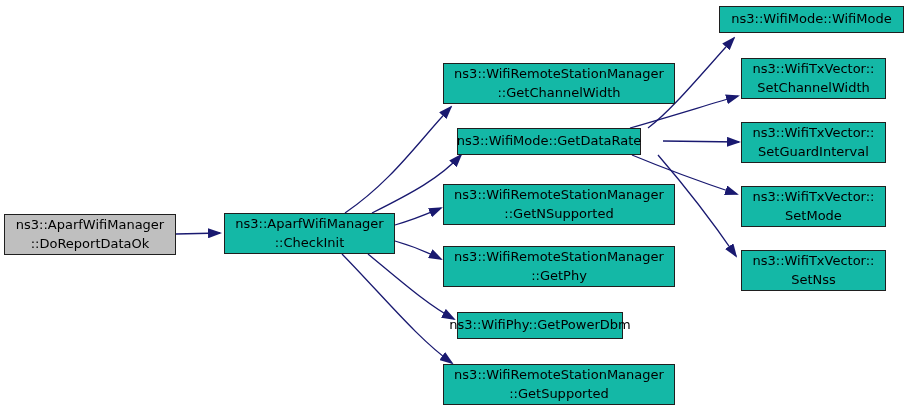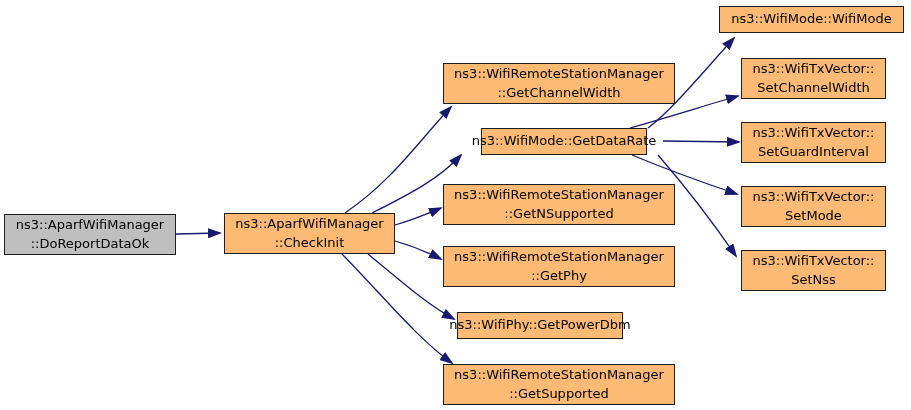--- a/index.html
+++ b/index.html
@@ -13,37 +13,37 @@
   }
   #edges {
     position: absolute;
     left: 0; top: 0;
     width: 911px; height: 410px;
   }
   .node {
     position: absolute;
     box-sizing: border-box;
     border: 1px solid #1f1f1f;
-    background: #fdba74;
+    background: #14b8a6;
     color: #000000;
     display: flex;
     align-items: center;
     justify-content: center;
     text-align: center;
     font-size: 13px;
     line-height: 1.45;
     white-space: pre-line;
     cursor: pointer;
   }
   .node.highlight { background: #bfbfbf; }
   
   #n-doreportdataok   { left:4px;   top:214px; width:172px; height:41px; }
   #n-checkinit        { left:224px; top:213px; width:171px; height:41px; }
   #n-getchannelwidth  { left:443px; top:63px;  width:232px; height:41px; }
-  #n-getdatarate      { left:481px; top:128px; width:166px; height:27px; }
+  #n-getdatarate      { left:457px; top:128px; width:184px; height:27px; }
   #n-getnsupported    { left:443px; top:184px; width:232px; height:41px; }
   #n-getphy           { left:443px; top:246px; width:232px; height:41px; }
   #n-getpowerdbm      { left:457px; top:312px; width:166px; height:27px; }
   #n-getsupported     { left:443px; top:364px; width:232px; height:41px; }
   #n-wifimode         { left:719px; top:6px;   width:185px; height:27px; }
   #n-setchannelwidth  { left:741px; top:58px;  width:145px; height:41px; }
   #n-setguardinterval { left:741px; top:122px; width:145px; height:41px; }
   #n-setmode          { left:741px; top:186px; width:145px; height:41px; }
   #n-setnss           { left:741px; top:250px; width:145px; height:41px; }
   .edge { fill: none; stroke-width: 1.3px; }

